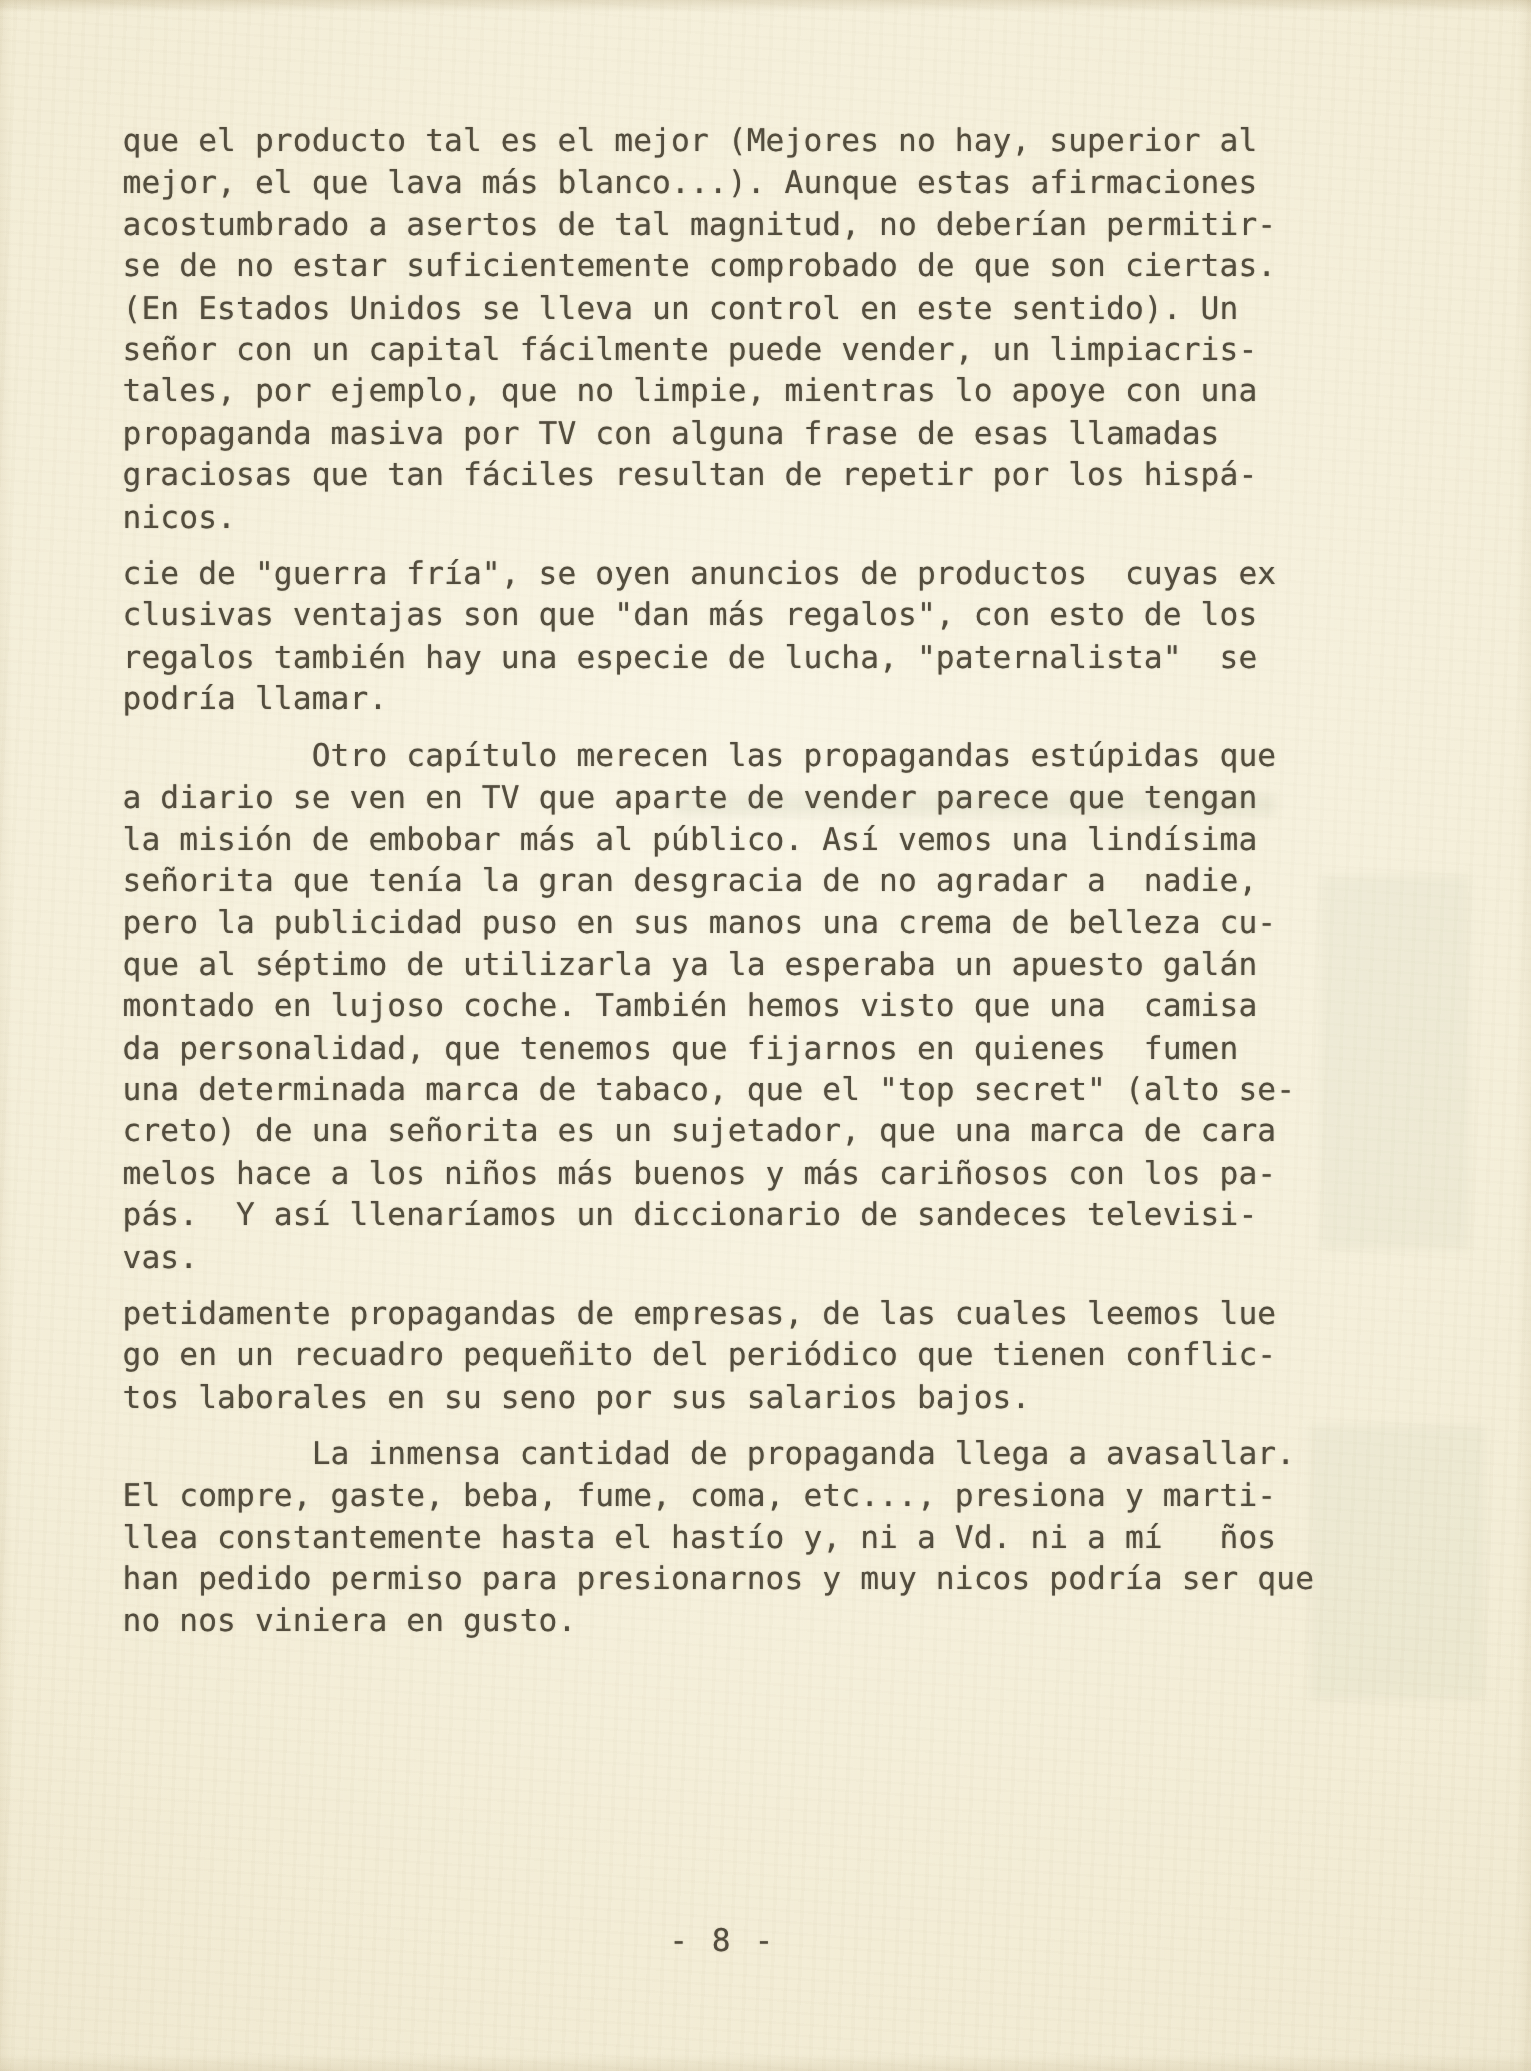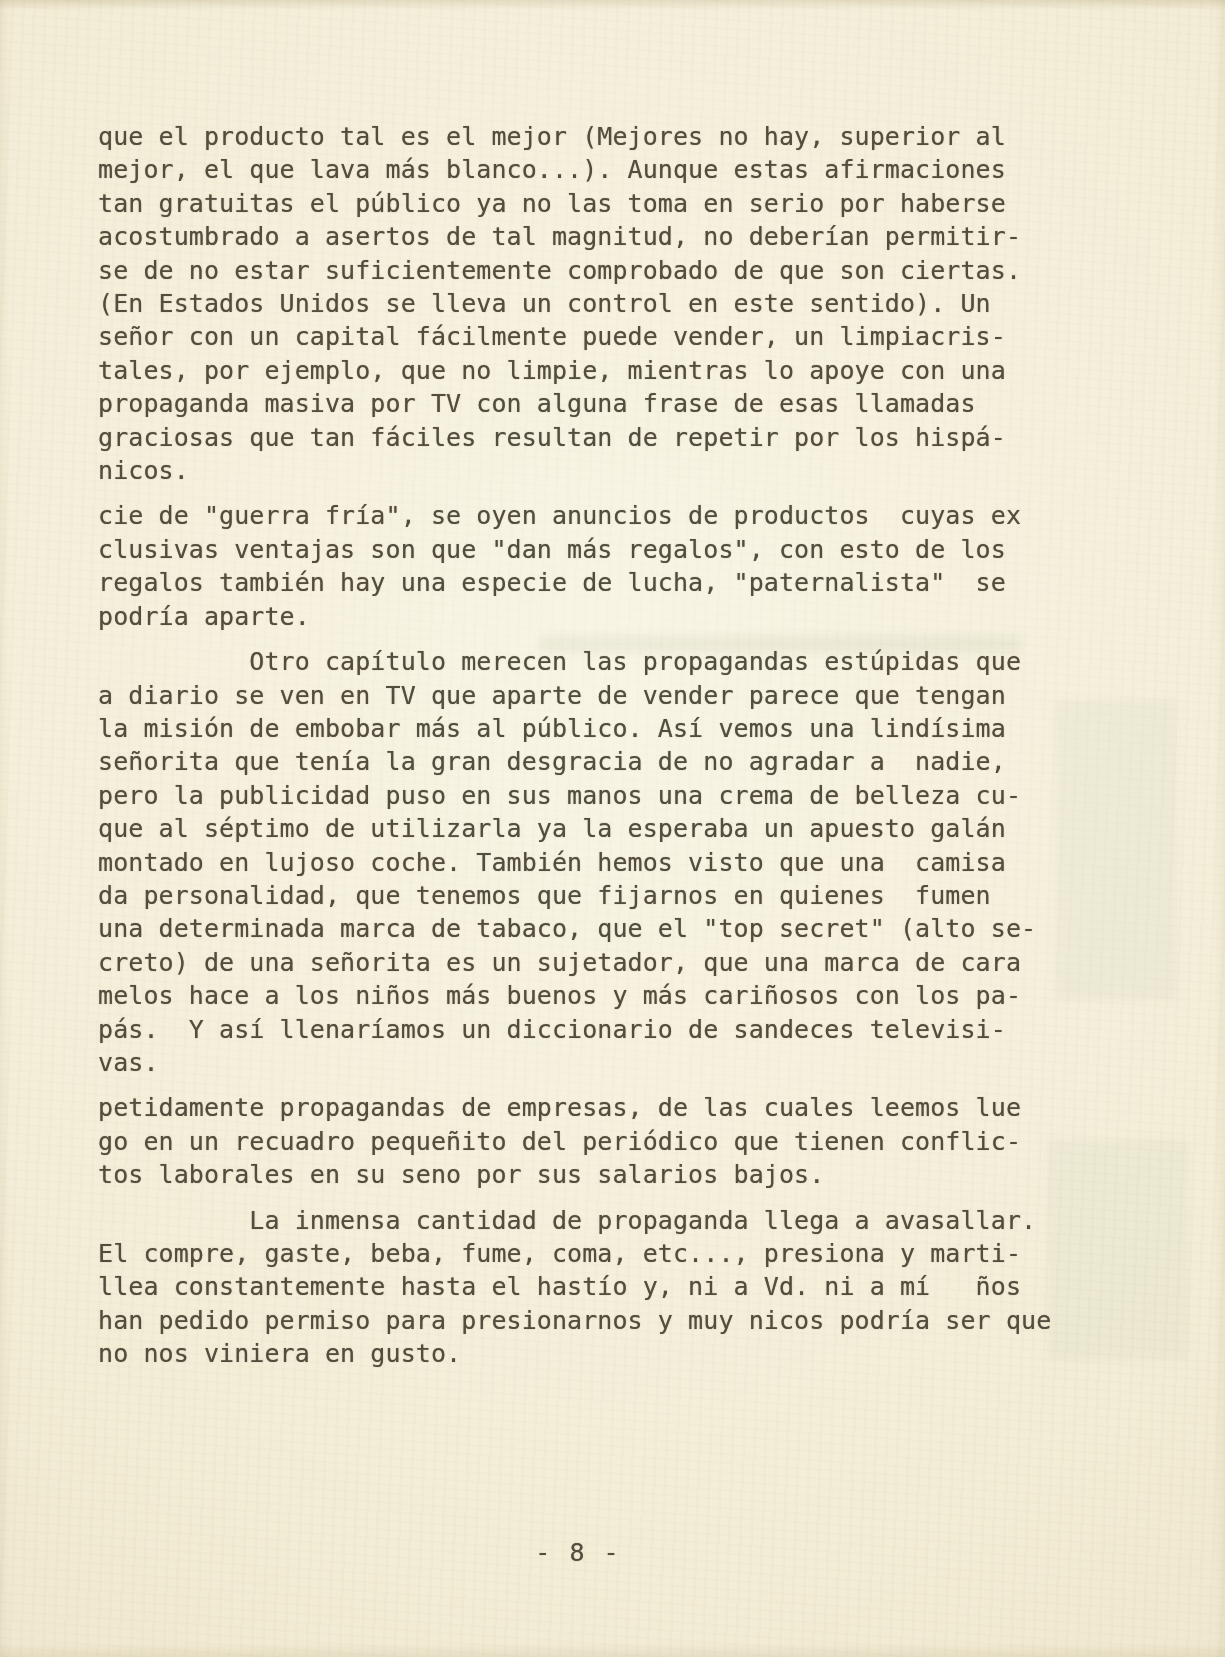--- a/index.html
+++ b/index.html
@@ -19,21 +19,21 @@
       linear-gradient(0deg, rgba(160,140,95,0.14) 0px, rgba(160,140,95,0) 14px),
       linear-gradient(90deg, rgba(160,140,95,0.10) 0px, rgba(160,140,95,0) 10px),
       linear-gradient(270deg, rgba(160,140,95,0.10) 0px, rgba(160,140,95,0) 12px),
       repeating-linear-gradient(92deg, rgba(120,100,60,0.025) 0 3px, rgba(255,255,255,0.02) 3px 6px, rgba(120,100,60,0) 6px 11px),
       repeating-linear-gradient(4deg, rgba(120,100,60,0.018) 0 2px, rgba(120,100,60,0) 2px 9px),
       var(--paper);
   }
   .text-block{
     position:absolute;
     left:98px;
-    top:120px;
+    top:96px;
     width:990px;
     font-family:"DejaVu Sans Mono", monospace;
     font-size:25px;
     line-height:33.4px;
     letter-spacing:0.08px;
     color:var(--ink);
     text-shadow:0 0 1px rgba(74,66,48,0.55);
   }
   .para{margin:0 0 12px 0;}
   .line{display:block;white-space:pre;}
@@ -67,35 +67,34 @@
 
 <div class="page">
   <div class="smudge smudge-1"></div>
   <div class="smudge smudge-2"></div>
   <div class="smudge smudge-3"></div>
 
   <main class="text-block">
       <p class="para">
         <span class="line">que el producto tal es el mejor (Mejores no hay, superior al</span>
         <span class="line">mejor, el que lava más blanco...). Aunque estas afirmaciones</span>
-        <span class="line">tan gratuitas el público ya no las toma en serio por haberse</span>
         <span class="line">acostumbrado a asertos de tal magnitud, no deberían permitir-</span>
         <span class="line">se de no estar suficientemente comprobado de que son ciertas.</span>
         <span class="line">(En Estados Unidos se lleva un control en este sentido). Un</span>
         <span class="line">señor con un capital fácilmente puede vender, un limpiacris-</span>
         <span class="line">tales, por ejemplo, que no limpie, mientras lo apoye con una</span>
         <span class="line">propaganda masiva por TV con alguna frase de esas llamadas</span>
         <span class="line">graciosas que tan fáciles resultan de repetir por los hispá-</span>
         <span class="line">nicos.</span>
       </p>
       <p class="para">
         <span class="line">cie de "guerra fría", se oyen anuncios de productos  cuyas <span class="u">ex</span></span>
         <span class="line">clusivas ventajas son que "dan más regalos", con esto de los</span>
         <span class="line">regalos también hay una especie de lucha, "paternalista"  se</span>
-        <span class="line">podría aparte.</span>
+        <span class="line">podría llamar.</span>
       </p>
       <p class="para">
         <span class="line">          Otro capítulo merecen las propagandas estúpidas que</span>
         <span class="line">a diario se ven en TV que aparte de vender parece que tengan</span>
         <span class="line">la misión de embobar más al público. Así vemos una lindísima</span>
         <span class="line">señorita que tenía la gran desgracia de no agradar a  nadie,</span>
         <span class="line">pero la publicidad puso en sus manos una crema de belleza cu-</span>
         <span class="line">que al séptimo de utilizarla ya la esperaba un apuesto galán</span>
         <span class="line">montado en lujoso coche. También hemos visto que una  camisa</span>
         <span class="line">da personalidad, que tenemos que fijarnos en quienes  fumen</span>

